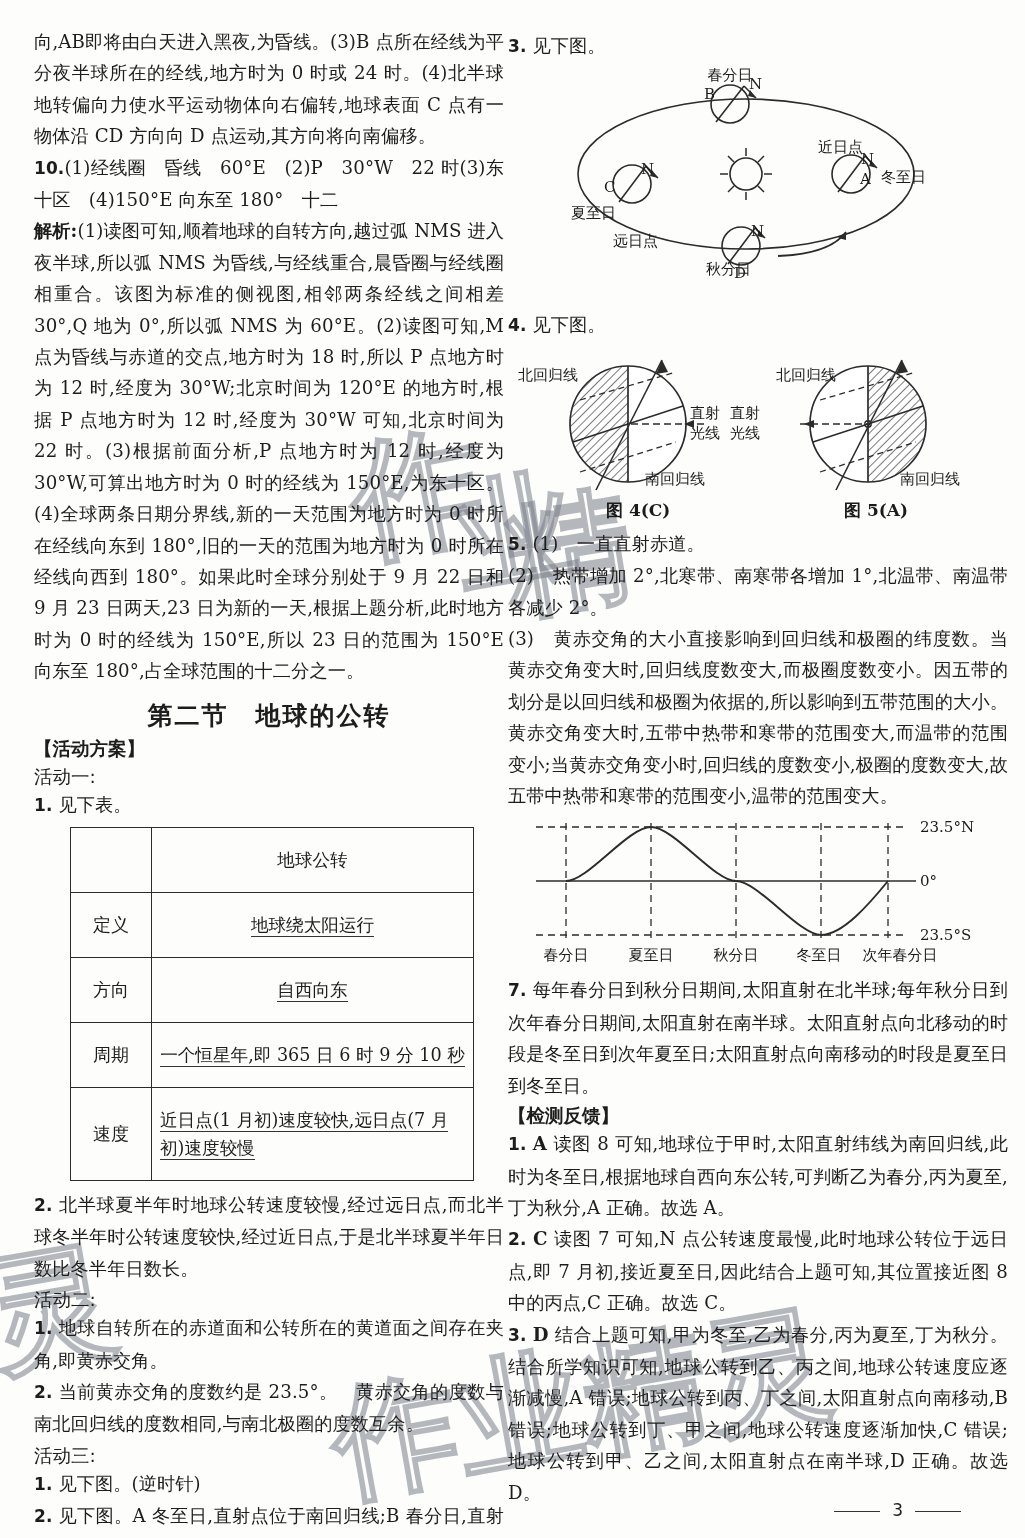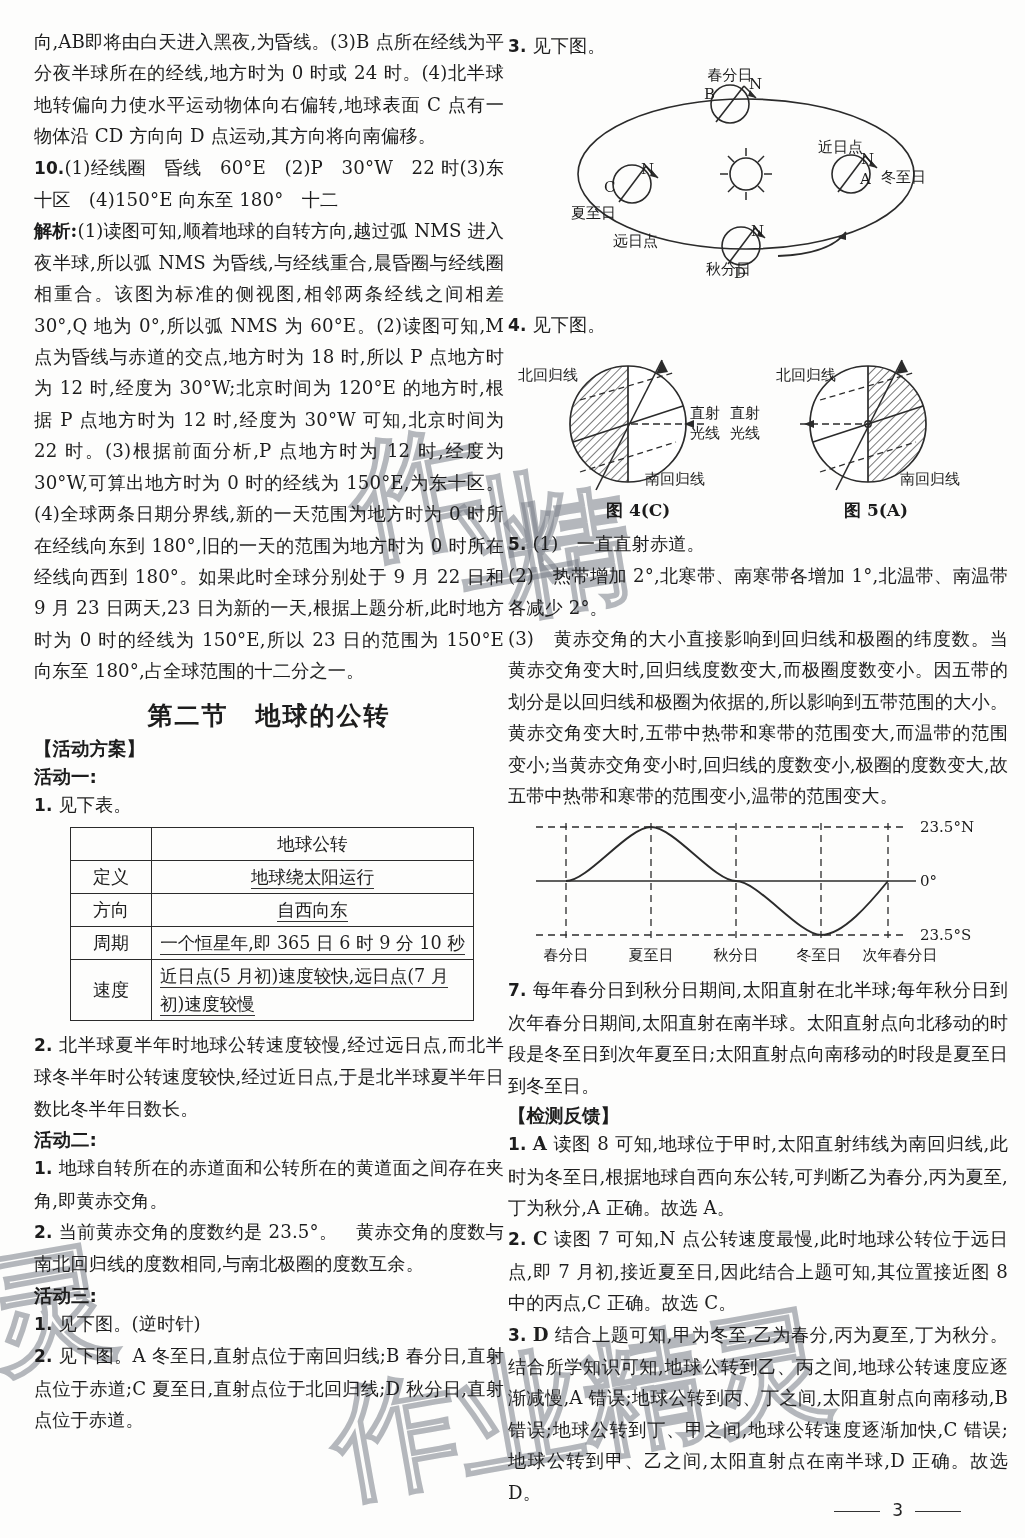--- a/index.html
+++ b/index.html
@@ -54,35 +54,35 @@
     white-space:nowrap;
   }
   .section-label{
     font-size:18.5px;
     font-weight:bold;
     font-family:"DejaVu Sans","Liberation Sans",sans-serif;
     margin:2px 0 0 0;
   }
   .activity-label{
     font-size:18.5px;
-    font-weight:bold;
+    font-weight:normal;
     font-family:"DejaVu Sans","Liberation Sans",sans-serif;
     margin:3px 0 0 0;
   }
 
   
   table.answer-table{
     border-collapse:collapse;
     width:404px;
     margin:6px 0 8px 36px;
     font-size:17.6px;
   }
   table.answer-table td{
     border:1.3px solid #2b2b2b;
-    padding:2px 8px;
+    padding:18px 8px;
     line-height:28px;
   }
   td.hdr-blank{width:64px;border-top:none;border-left:none;}
   td.rowlab{width:64px;text-align:center;font-size:18px;}
   td.ctr{text-align:center;}
   .uline{
     border-bottom:1.1px solid #333;
     padding-bottom:1px;
   }
 
@@ -170,21 +170,21 @@
       <tr>
         <td class="rowlab">方向</td>
         <td class="ctr"><span class="uline">自西向东</span></td>
       </tr>
       <tr>
         <td class="rowlab">周期</td>
         <td class="ctr"><span class="uline">一个恒星年,即 365 日 6 时 9 分 10 秒</span></td>
       </tr>
       <tr>
         <td class="rowlab">速度</td>
-        <td><span class="uline">近日点(5 月初)速度较快,远日点(7 月初)速度较慢</span></td>
+        <td><span class="uline">近日点(1 月初)速度较快,远日点(7 月初)速度较慢</span></td>
       </tr>
     </tbody>
       </table>
 
     <p class="p">
       <span class="num">2.</span>
       <span>北半球夏半年时地球公转速度较慢,经过远日点,而北半球冬半年时公转速度较快,经过近日点,于是北半球夏半年日数比冬半年日数长。</span>
     </p>
 
     <div class="activity-label">活动二:</div>

